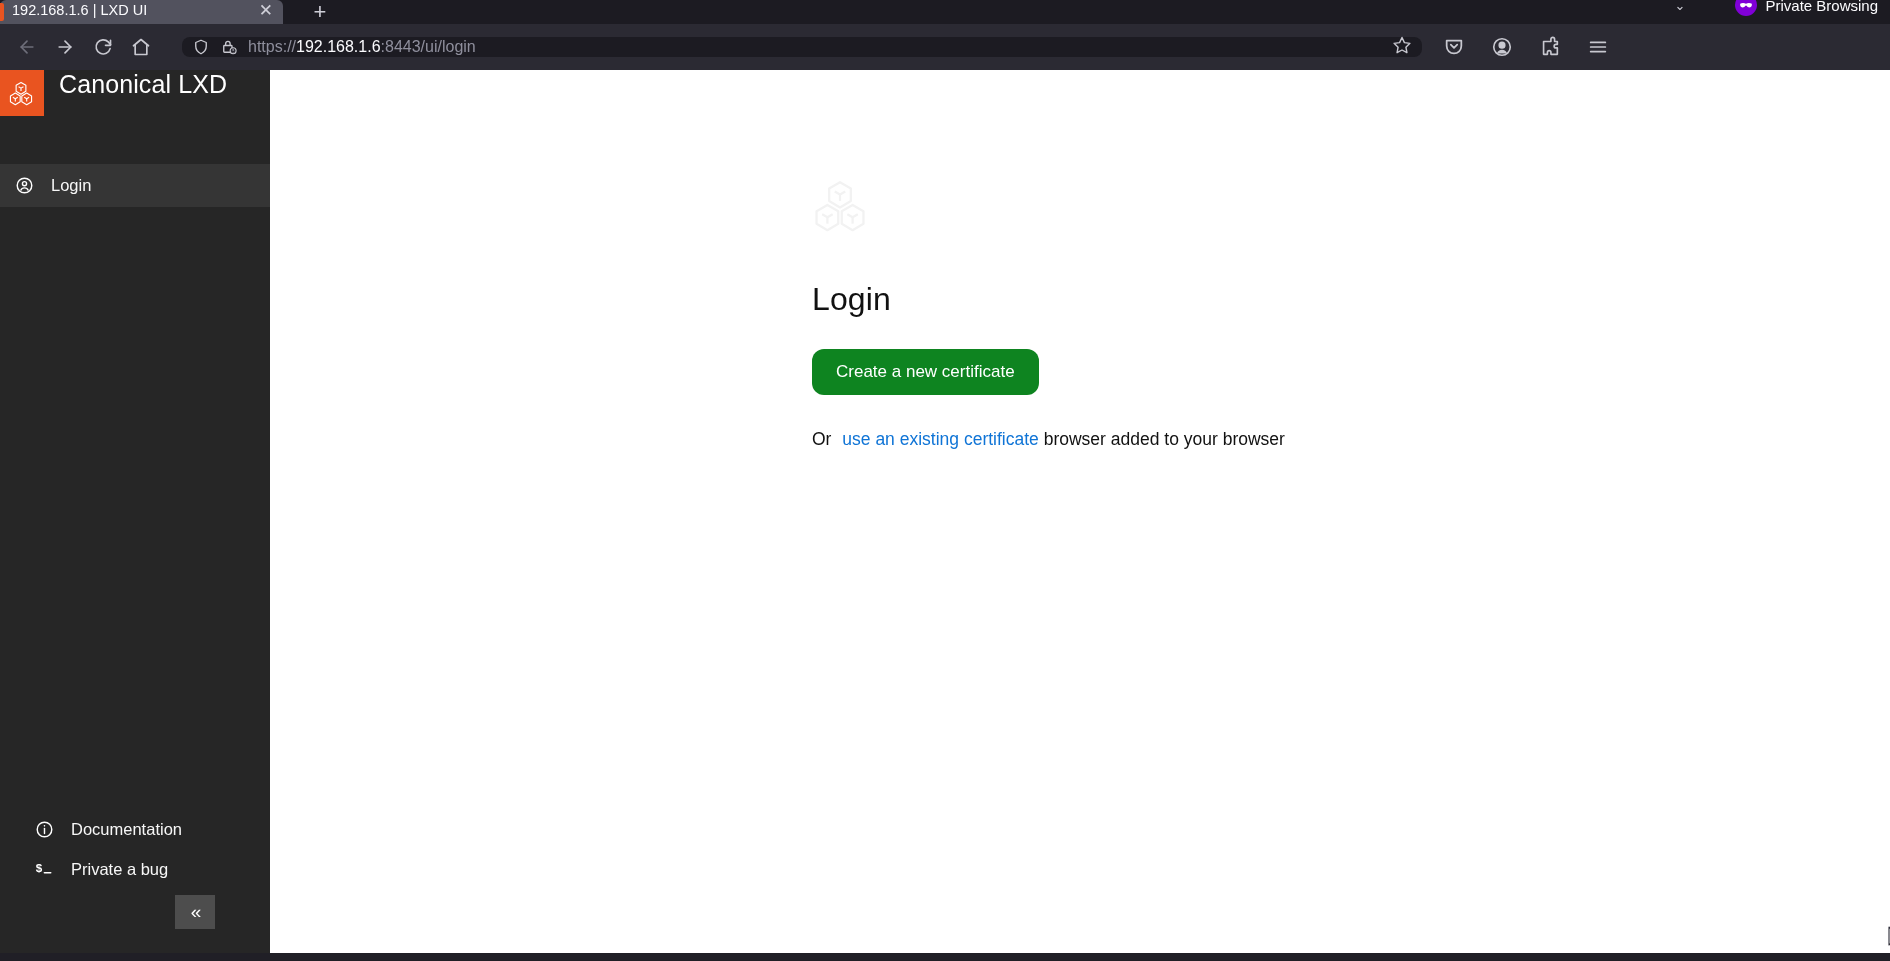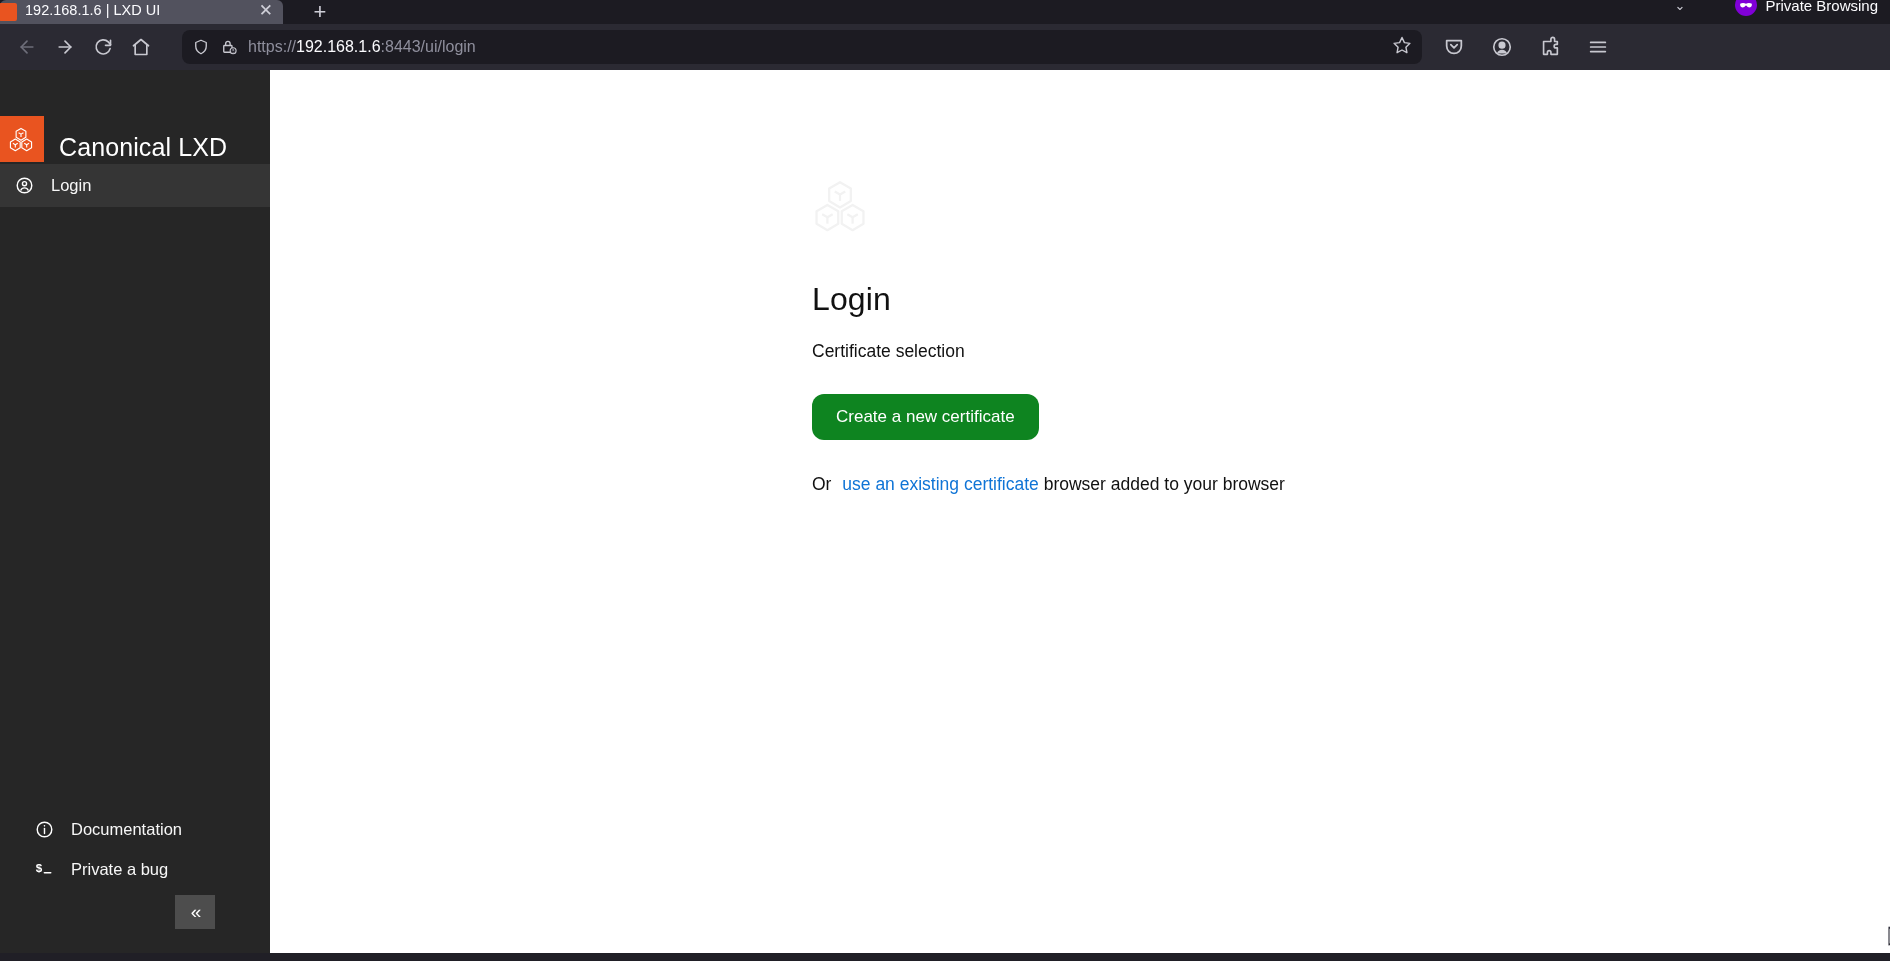--- a/index.html
+++ b/index.html
@@ -14,21 +14,21 @@
   .browser { width: 1890px; height: 961px; position: relative; background:#1c1b22; }
 
   .tabstrip {
     height: 24px; background:#1c1b22; position: relative;
     display: flex; align-items: flex-end;
   }
   .tab {
     width: 283px; height: 24px; background:#52525e;
     border-radius: 6px 6px 0 0;
     display:flex; align-items:center; gap:8px;
-    padding: 0 10px 0 13px;
+    padding: 0 10px 0 0;
     position: relative;
     margin-top: 23px;
   }
   .tab-favicon {
     width:18px; height:18px; background:#e95420; border-radius:2px;
     flex: 0 0 18px; margin-left:-14px;
   }
   .tab-title {
     flex:1; color:#fbfbfe; font-size:14.5px; white-space:nowrap;
     overflow:hidden; text-overflow:ellipsis; line-height:24px;
@@ -53,21 +53,21 @@
   .navbar {
     height: 46px; background:#2b2a33;
     display:flex; align-items:center; padding: 0 10px; gap: 4px;
   }
   .navbtn {
     width:34px;height:34px;display:flex;align-items:center;justify-content:center;
     color:#c8c8d0; border-radius:4px;
   }
   .navbtn.disabled { color:#6e6e7a; }
   .urlbar {
-    flex:1; height:34px; background:#1c1b22; border-radius:8px;
+    flex:1; height:20px; background:#1c1b22; border-radius:8px;
     margin: 0 14px 0 20px; display:flex; align-items:center;
     padding: 0 10px; gap:10px; max-width: 1240px;
   }
   .url-text { color:#8f8f9d; font-size:16px; white-space:nowrap; }
   .url-text b { color:#fbfbfe; font-weight:400; }
   .url-star { margin-left:auto; color:#c8c8d0; }
   .tool-icons { display:flex; align-items:center; gap:20px; padding-right:12px;}
   .tool-icons .navbtn { width:28px; }
 
   
@@ -75,21 +75,21 @@
     position:absolute; left:0; top:70px; width:1890px; height:883px;
     display:flex; background:#fff;
   }
 
   
   .sidebar {
     width:270px; background:#262626; color:#fff;
     display:flex; flex-direction:column; flex: 0 0 270px;
   }
   .sidebar-header {
-    height:92px; display:flex; align-items:flex-end; padding-left:0;
+    height:92px; display:flex; align-items:flex-start; padding-left:0;
   }
   .brand-logo {
     width:46px;height:46px;background:#e95420;
     display:flex;align-items:center;justify-content:center;
     margin-left:-2px; flex:0 0 46px;
   }
   .brand-name {
     font-size:25px; color:#fff; font-weight:300; margin-left:15px;
     letter-spacing:0.1px;
   }
@@ -319,21 +319,20 @@
             <polygon points="8.8,15.4 15,19 15,26.2 8.8,29.8 2.6,26.2 2.6,19"></polygon>
             <polyline points="5.8,20.7 8.8,22.4 11.8,20.7"></polyline>
               <line x1="8.8" y1="22.4" x2="8.8" y2="26.1"></line>
             <polygon points="23.2,15.4 29.4,19 29.4,26.2 23.2,29.8 17,26.2 17,19"></polygon>
             <polyline points="20.2,20.7 23.2,22.4 26.2,20.7"></polyline>
               <line x1="23.2" y1="22.4" x2="23.2" y2="26.1"></line>
           </svg>
         </span>
 
         <h1 class="login-title">Login</h1>
-        <div class="login-sub">Certificate selection</div>
 
         <button class="green-btn">Create a new certificate</button>
 
         <div class="or-line"><span>Or </span><a href="#">use an existing certificate</a><span> browser added to your browser</span></div>
       </div>
 
       <svg class="cursor" viewBox="0 0 20 26">
         <polygon points="1,1 1,19 5.6,14.8 8.6,22 11.6,20.6 8.6,13.8 14.6,13.4" fill="#fdfdfd" stroke="#2a2a35" stroke-width="1.1" stroke-linejoin="round"></polygon>
       </svg>
     </div>

